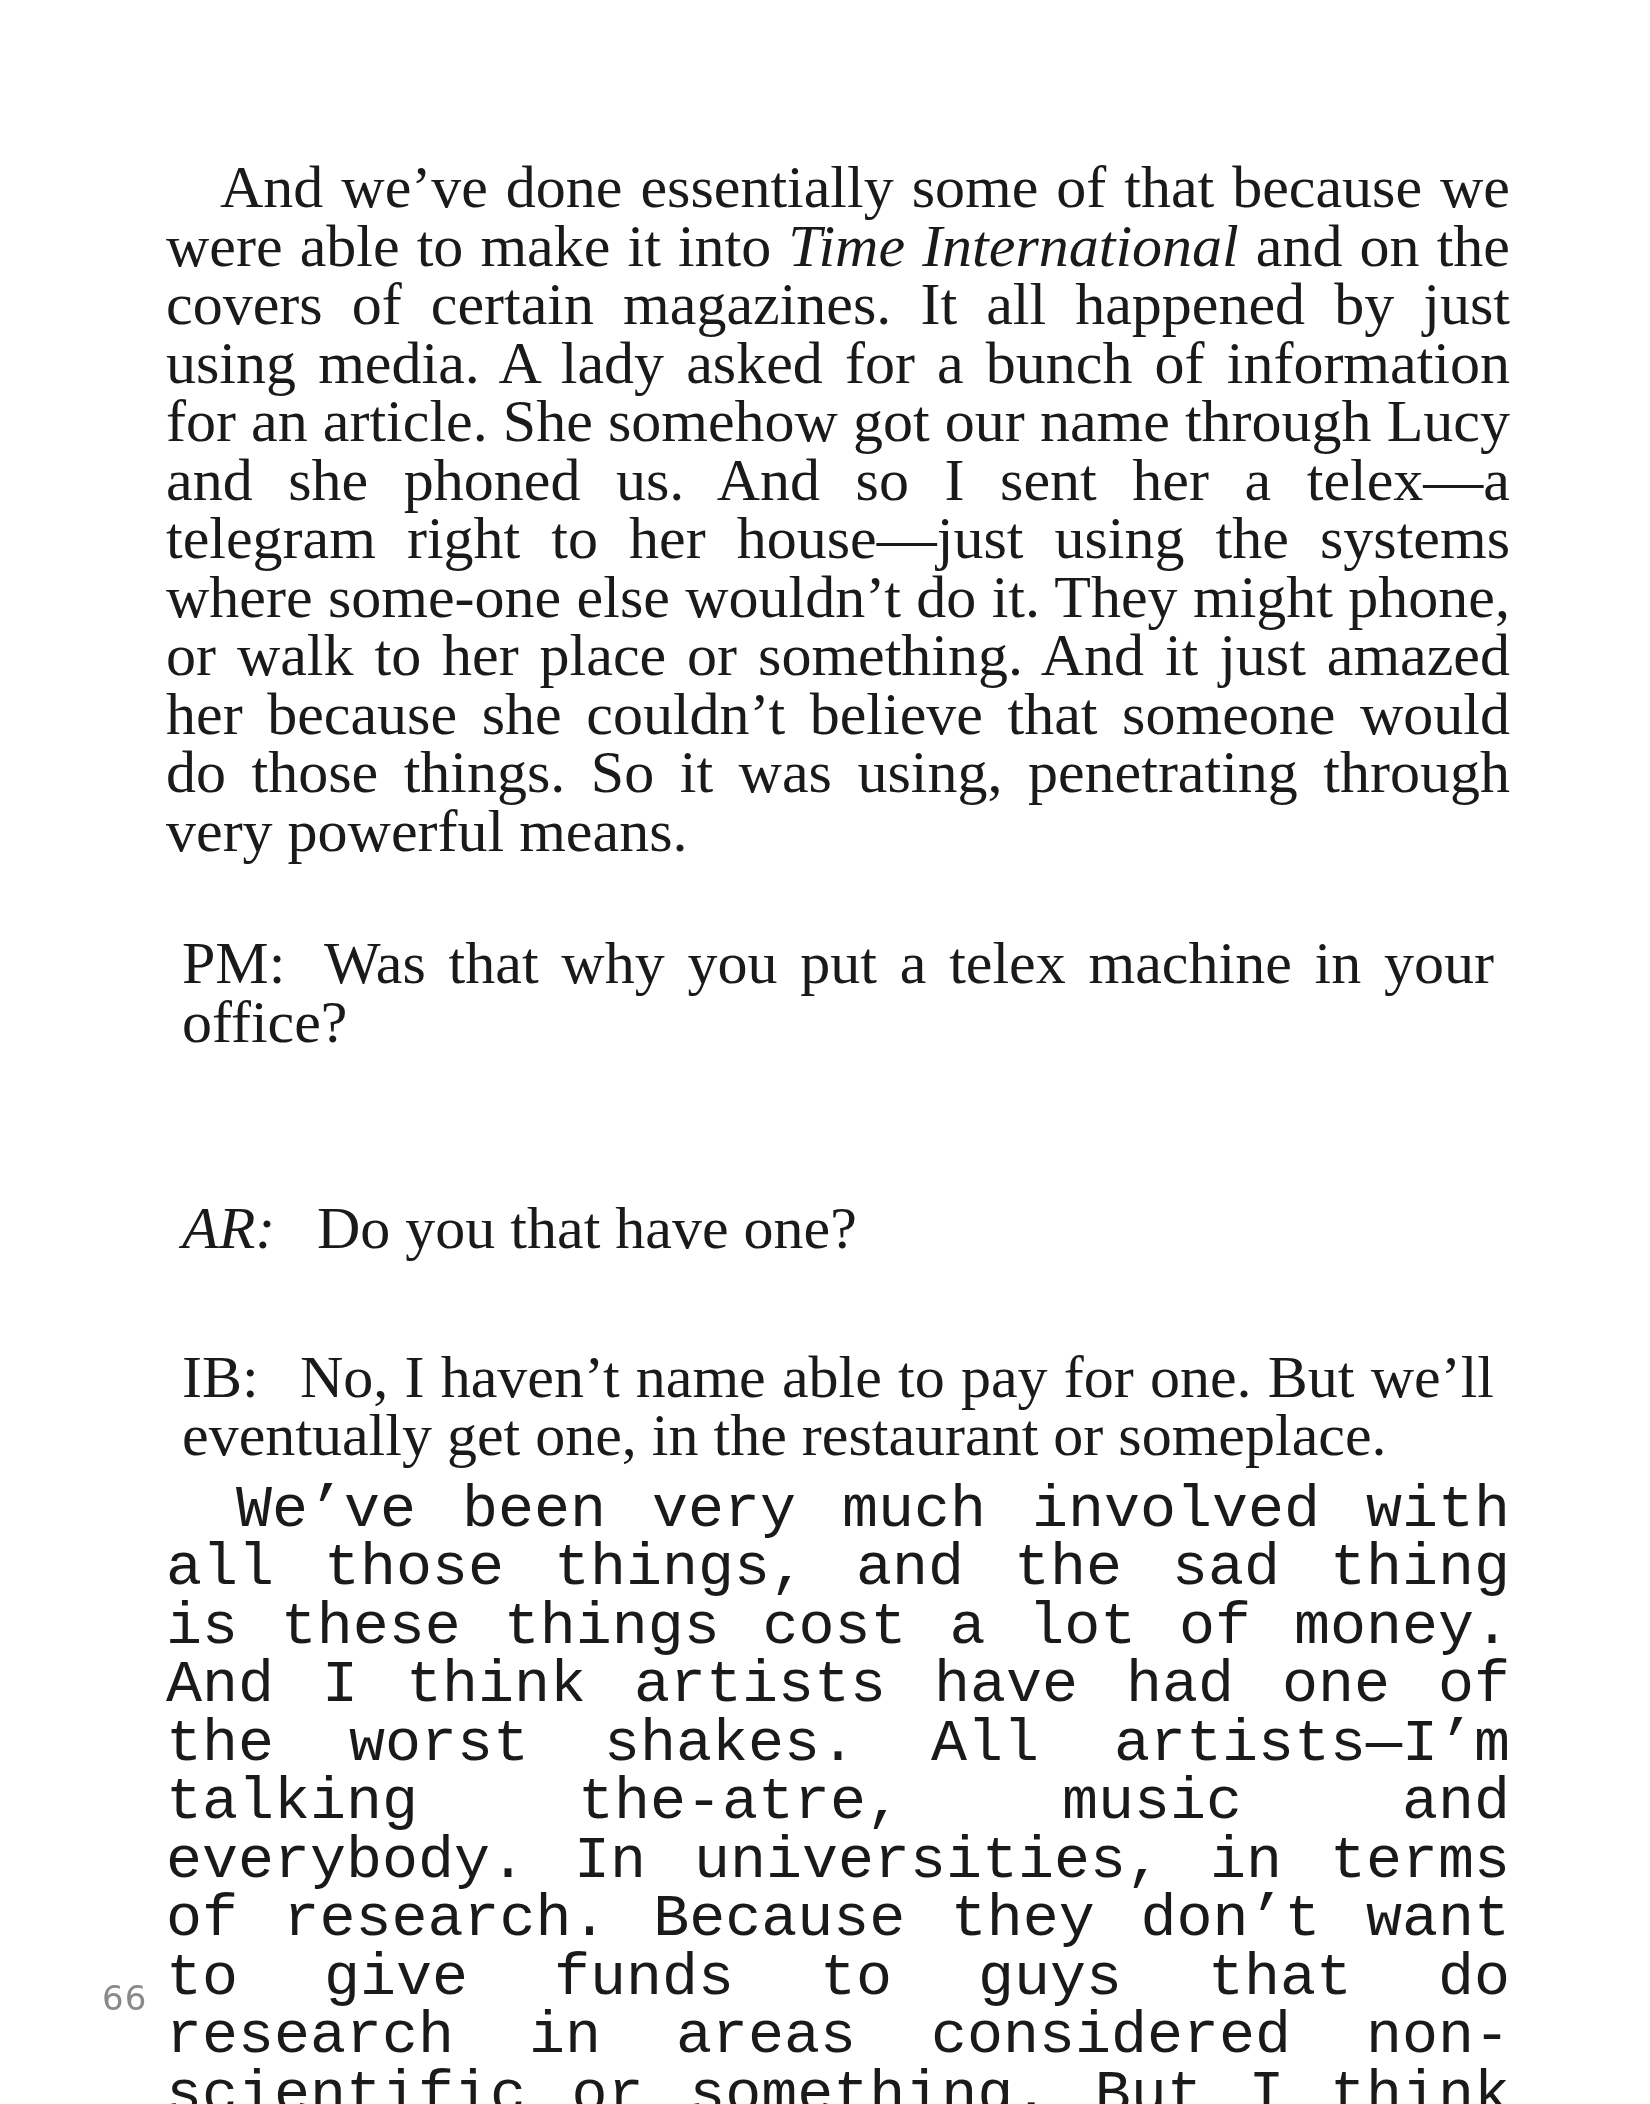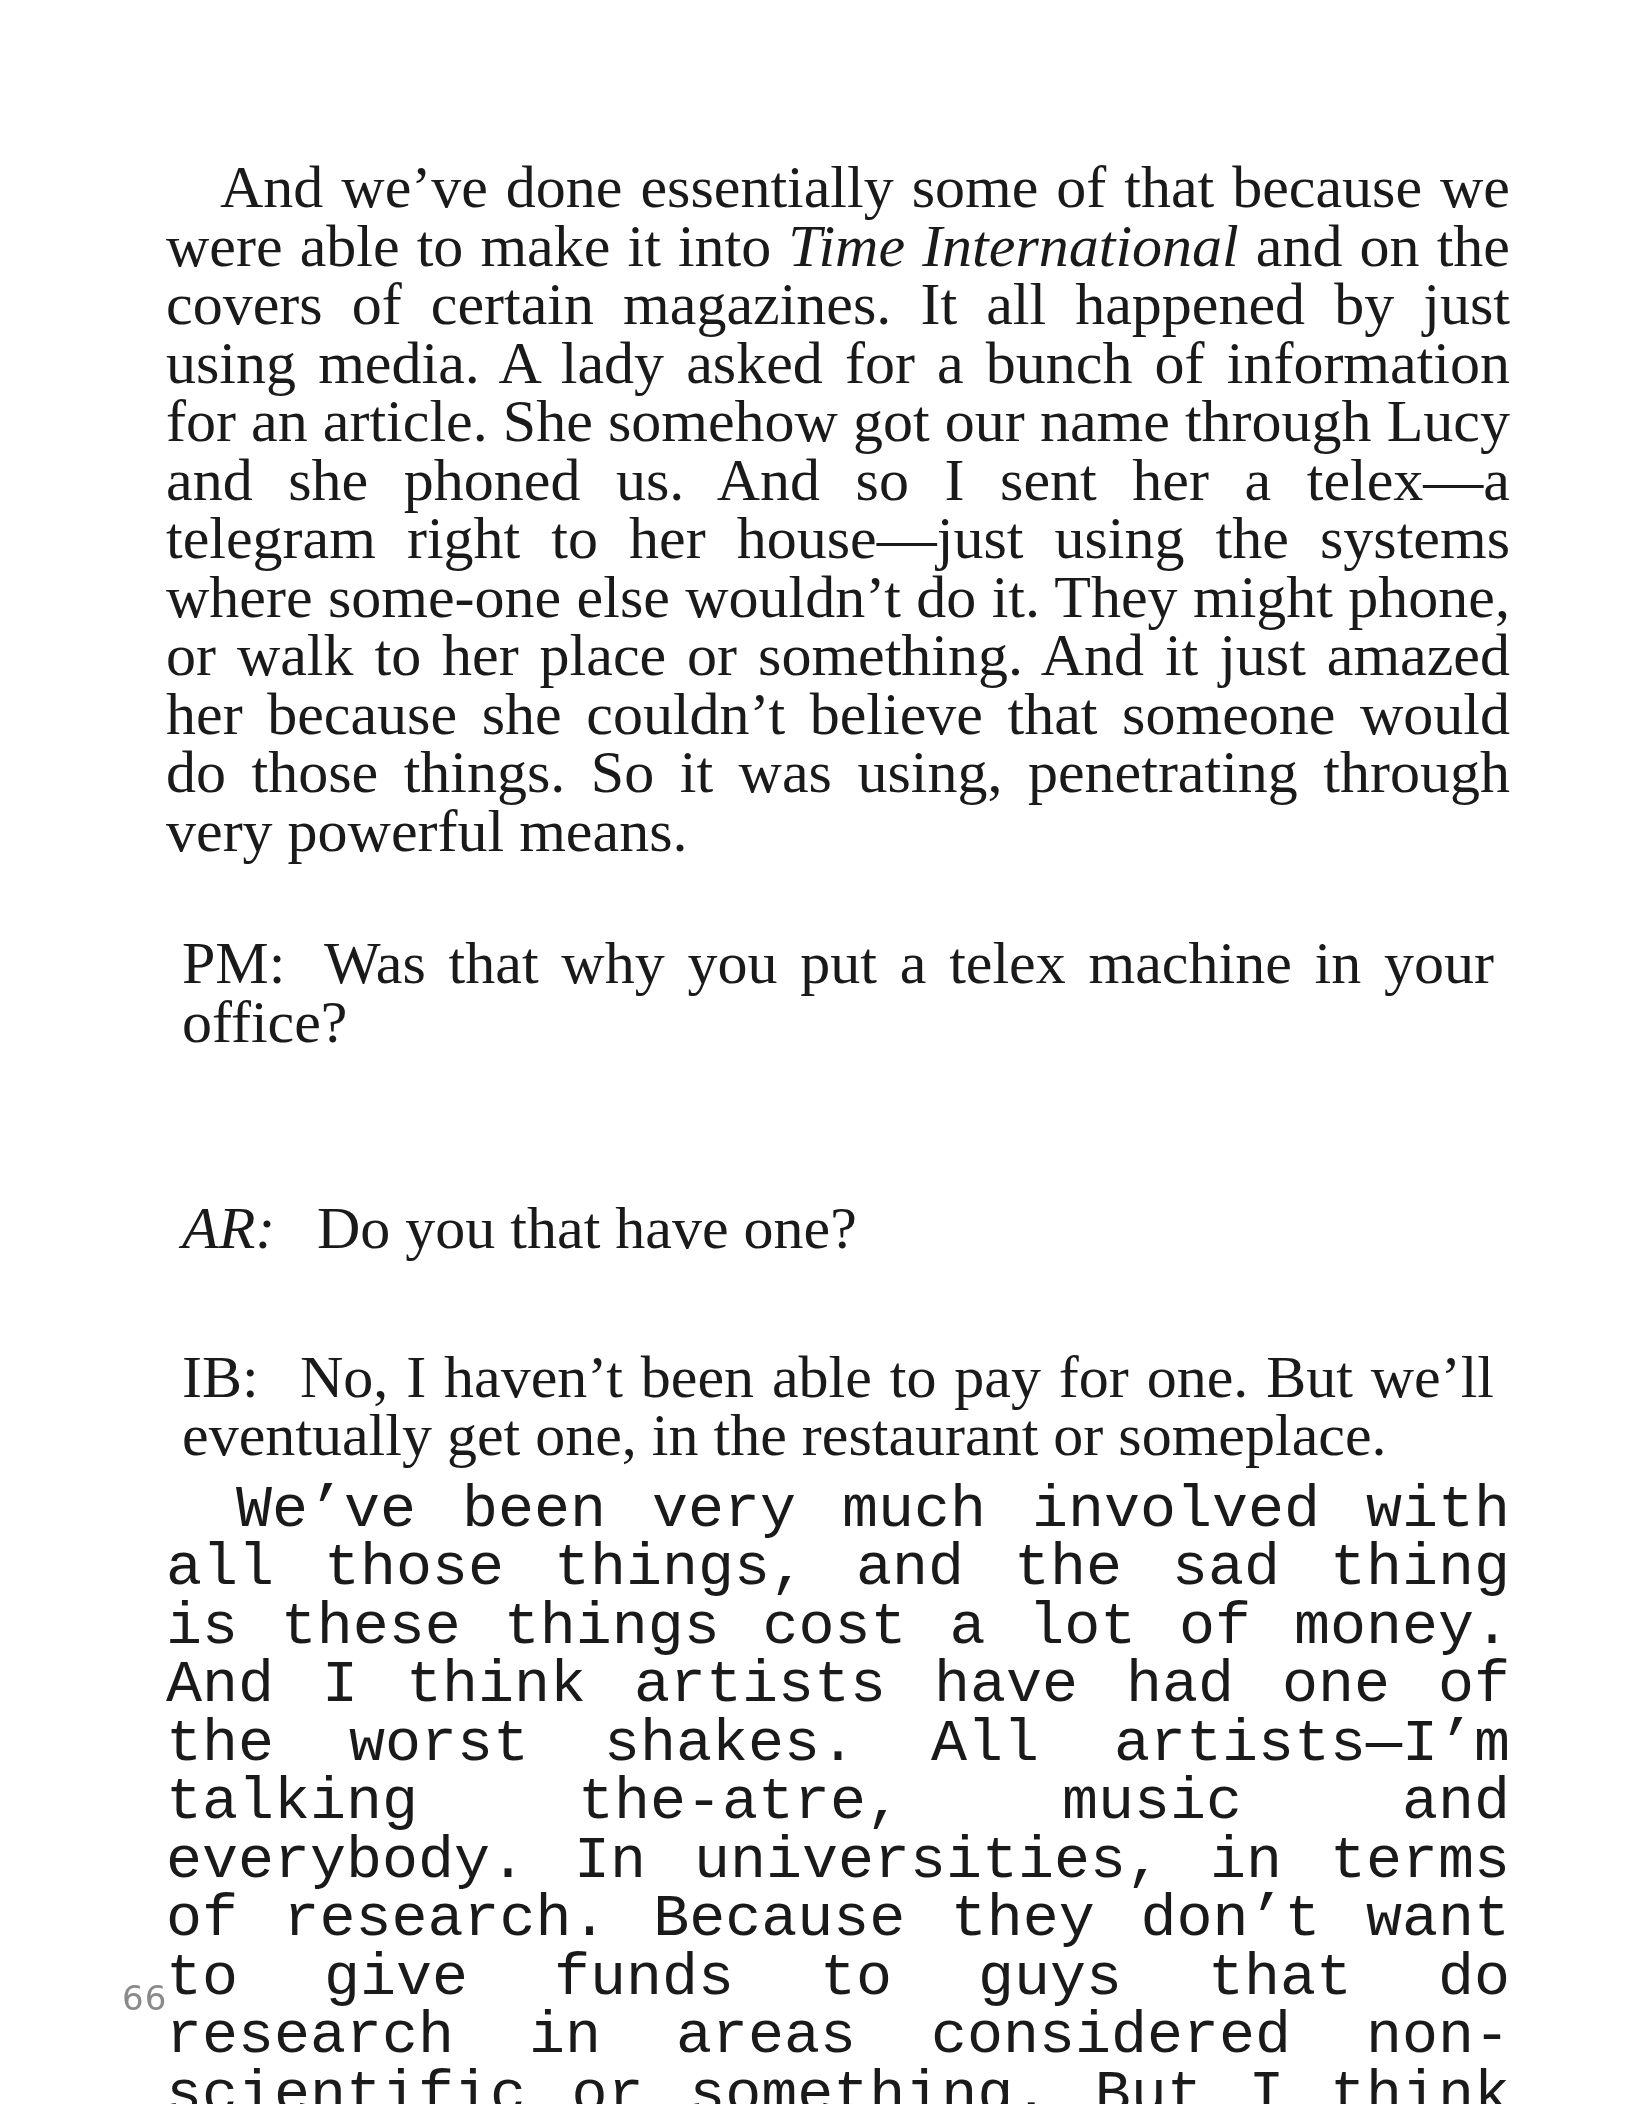--- a/index.html
+++ b/index.html
@@ -16,21 +16,20 @@
   .dlg { margin: 16px; text-align: justify; }
   .speaker { display: inline-block; }
   .sp-pm { width: 142px; }
   .sp-ib { width: 118px; }
   .sp-ar { width: 135px; font-style: italic; }
   em { font-style: italic; }
   .folio {
     position: absolute; left: 102px; top: 1978px;
     font-family: "DejaVu Sans", sans-serif; font-size: 34px; color: #8a8a8a;
     letter-spacing: 1px;
-    margin-left: 20px;
   }
 </style>
 </head>
 <body>
 
 <div class="page">
   <p class="para indent"><span>And we’ve done essentially some of that because we were able to make it into </span><em>Time International</em><span> and on the covers of certain magazines. It all happened by just using media. A lady asked for a bunch of information for an article. She somehow got our name through Lucy and she phoned us. And so I sent her a telex—a telegram right to her house—just using the systems where some-one else wouldn’t do it. They might phone, or walk to her place or something. And it just amazed her because she couldn’t believe that someone would do those things. So it was using, penetrating through very powerful means.</span></p>
 
   <div class="gap"></div>
 
@@ -43,19 +42,19 @@
 
   <div class="gap"></div>
 
   <p class="dlg">
     <span class="speaker sp-ar">AR:</span><span>Do you that have one?</span>
   </p>
 
   <div class="gap"></div>
 
   <p class="dlg">
-    <span class="speaker sp-ib">IB:</span><span>No, I haven’t been able to pay for one. But we’ll eventually get one, in the restaurant or someplace.</span>
+    <span class="speaker sp-ib">IB:</span><span>No, I haven’t name able to pay for one. But we’ll eventually get one, in the restaurant or someplace.</span>
   </p>
 
   <p class="para indent2">We’ve been very much involved with all those things, and the sad thing is these things cost a lot of money. And I think artists have had one of the worst shakes. All artists—I’m talking the-atre, music and everybody. In universities, in terms of research. Because they don’t want to give funds to guys that do research in areas considered non-scientific or something. But I think it’s just as valid in terms of making our lives more whole- some and more understandable and more reasonable to deal with everything. But the arts don’t get the research grants, right? I fully agree with having research on health activities and so on, but the health of our people may be very much concerned with the fact that they aren’t having a healthy balance with quality of life.</p>
 </div>
 
 <div class="folio">66</div>
 
 </body></html>

